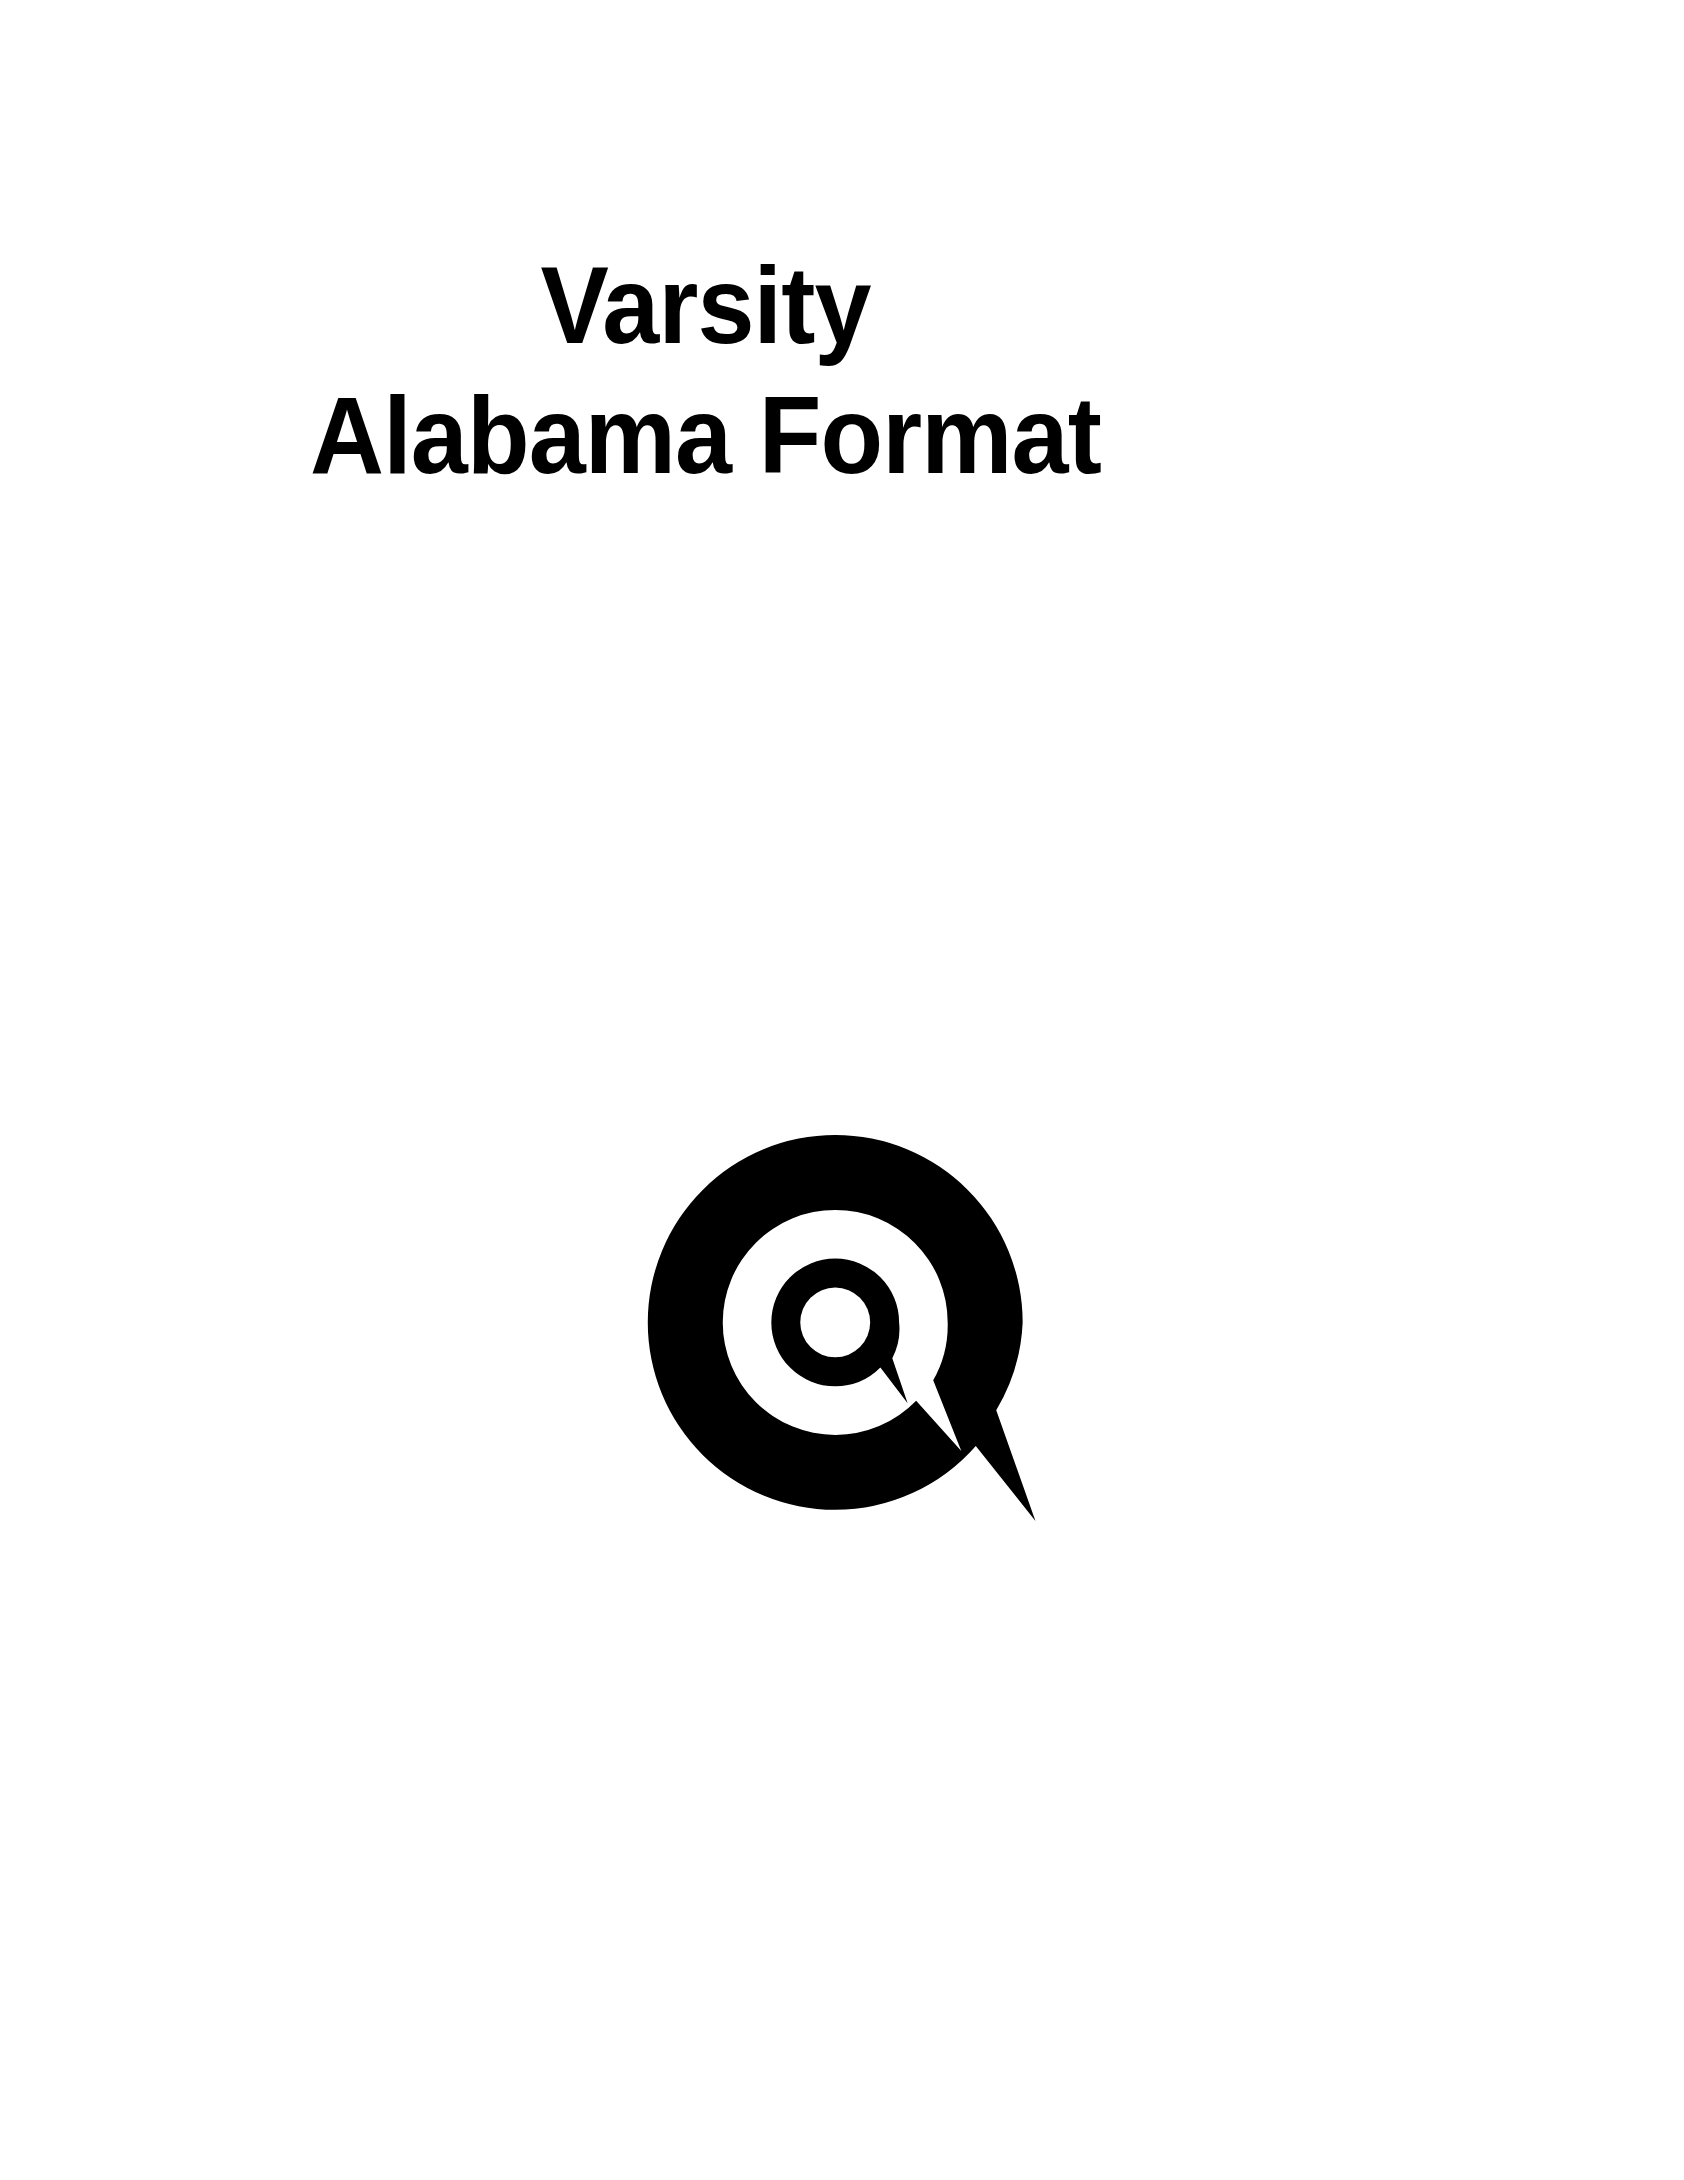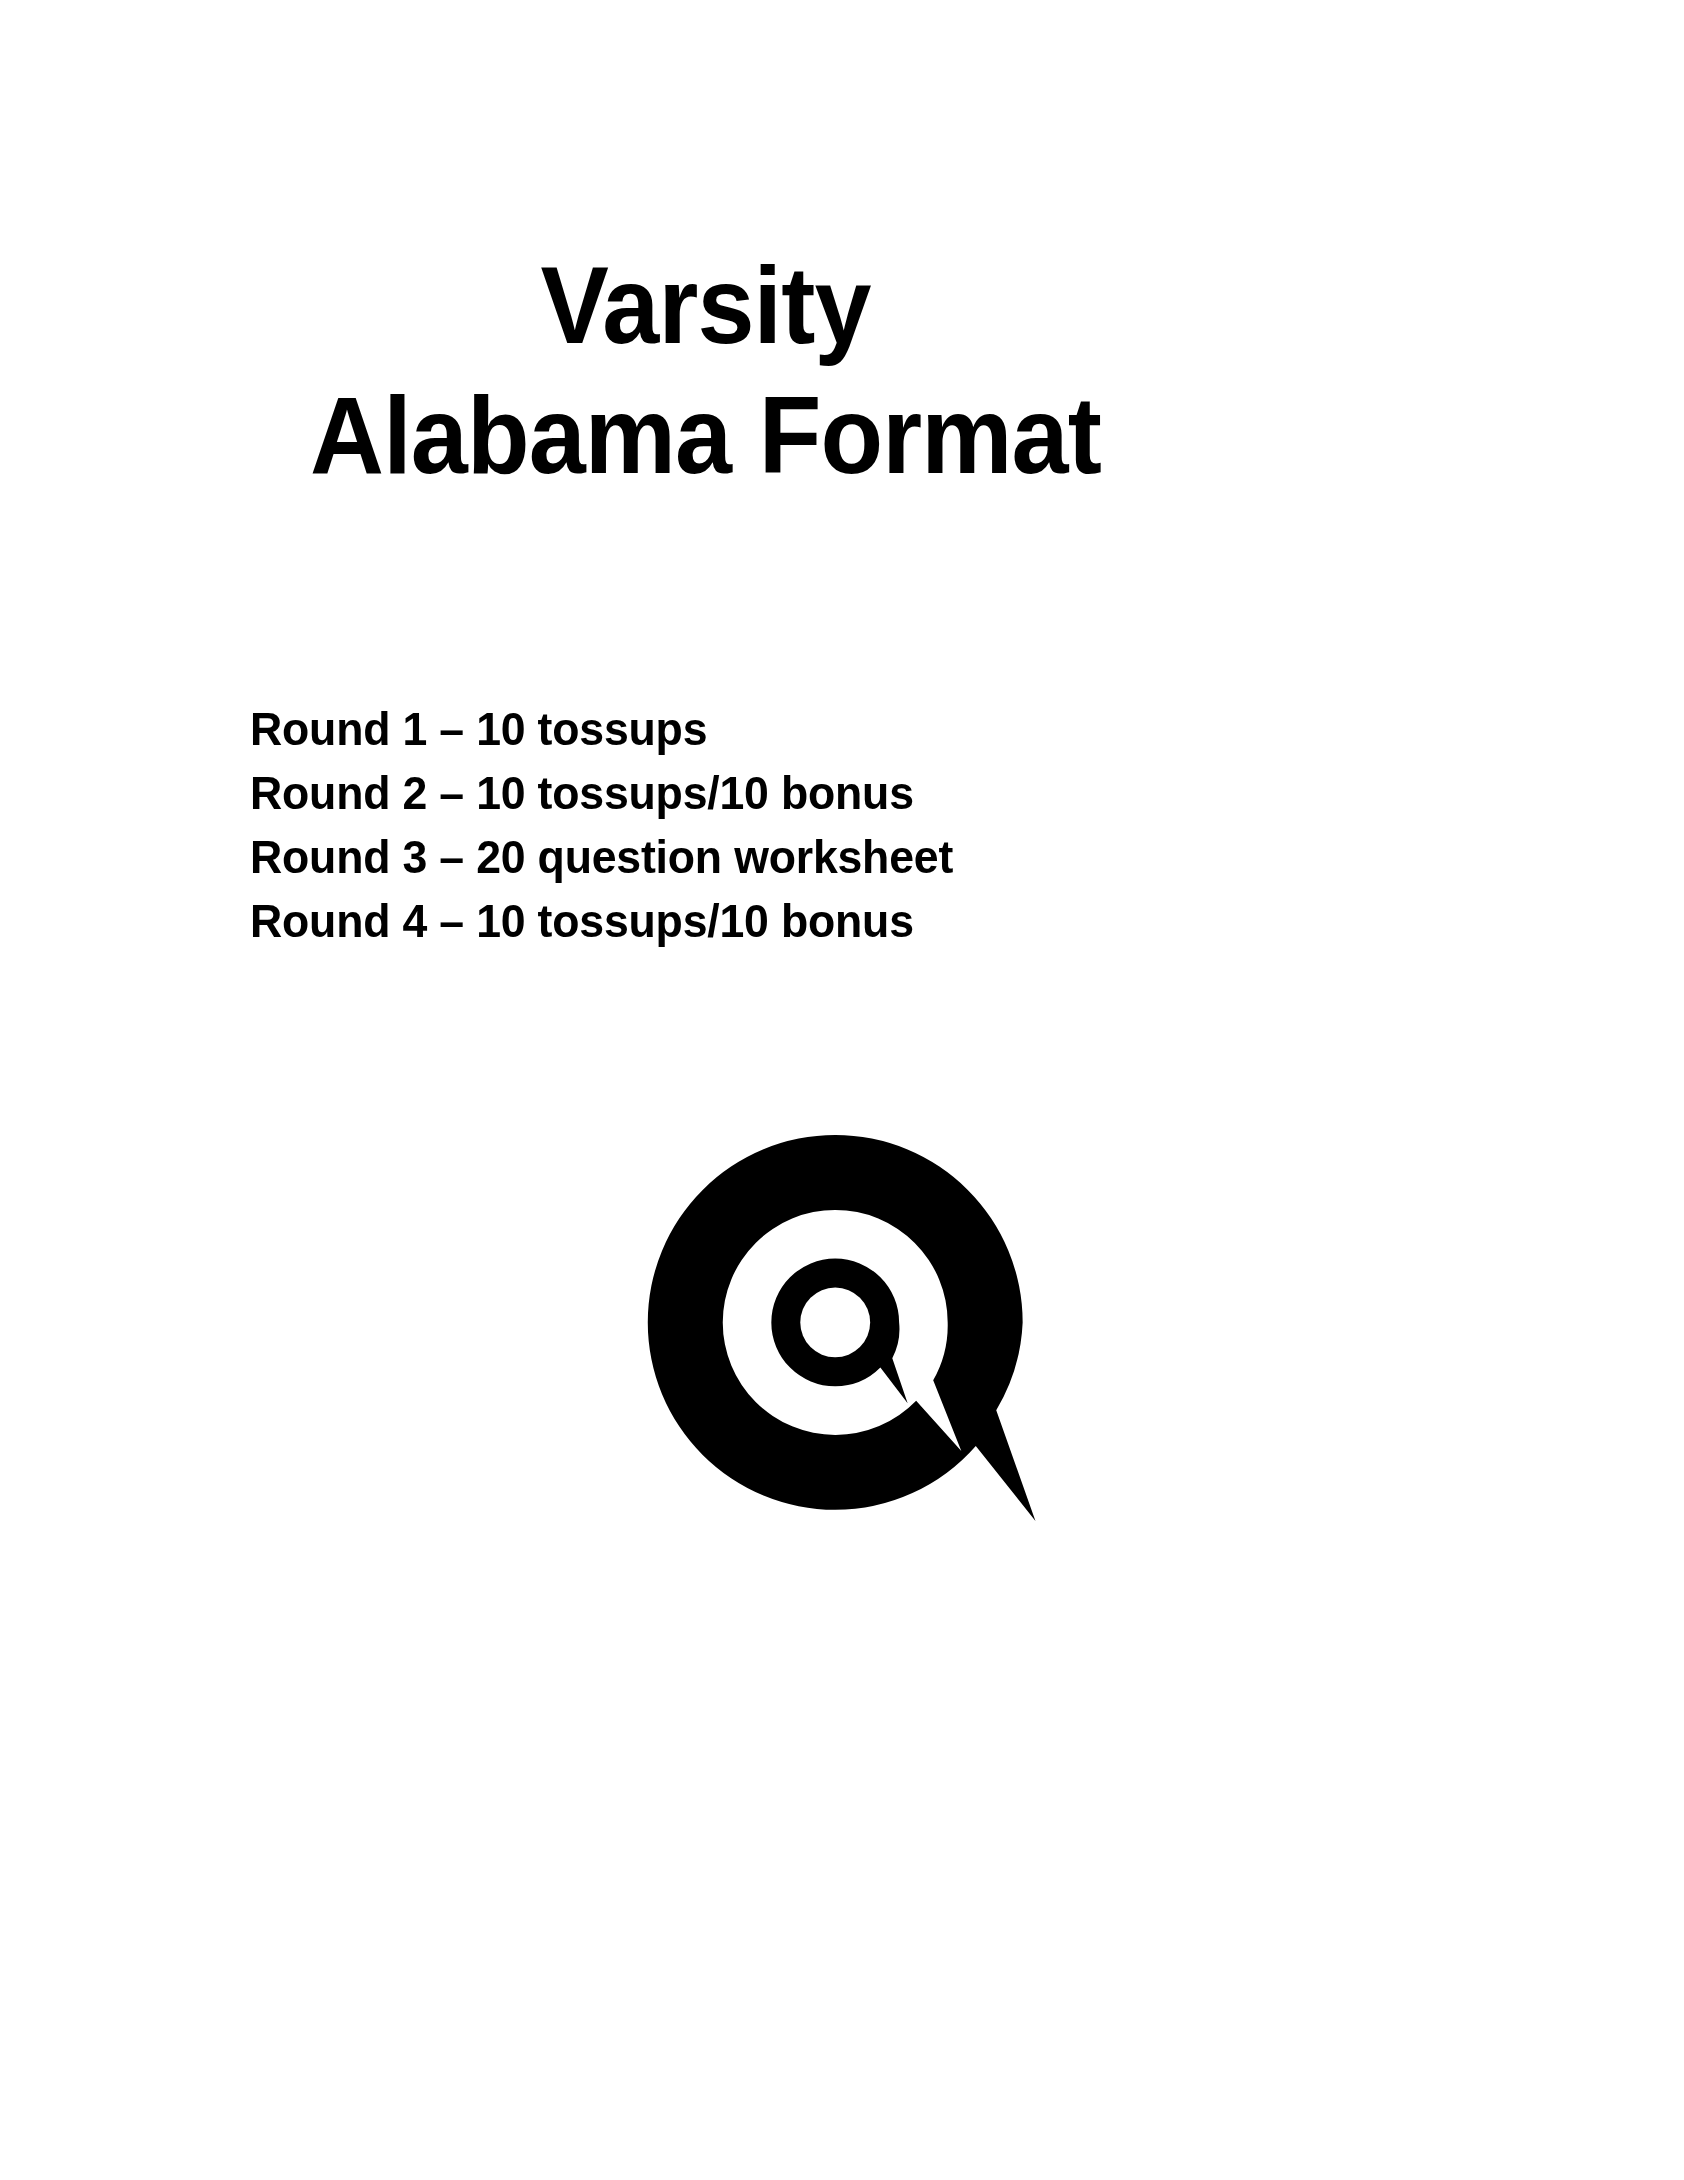--- a/index.html
+++ b/index.html
@@ -81,26 +81,20 @@
 </head>
 <body>
 
 <div class="page">
 
   <div class="title-block">
     <span class="title-line">Varsity</span>
     <span class="title-line">Alabama Format</span>
   </div>
 
-  <div class="rounds-block">
-    <span class="round-line">Round 1 – 10 tossups</span>
-    <span class="round-line">Round 2 – 10 tossups/10 bonus</span>
-    <span class="round-line">Round 3 – 20 question worksheet</span>
-    <span class="round-line">Round 4 – 10 tossups/10 bonus</span>
-  </div>
 
   <div class="logo-wrap">
     <svg class="logo-svg" viewBox="0 0 500 480" xmlns="http://www.w3.org/2000/svg">
 
       <path d="M 455 227
                A 220 220 0 1 0 235 447
                A 220 220 0 0 0 400 372
                L 470 460
                L 424 330
                A 219 219 0 0 0 455 227

